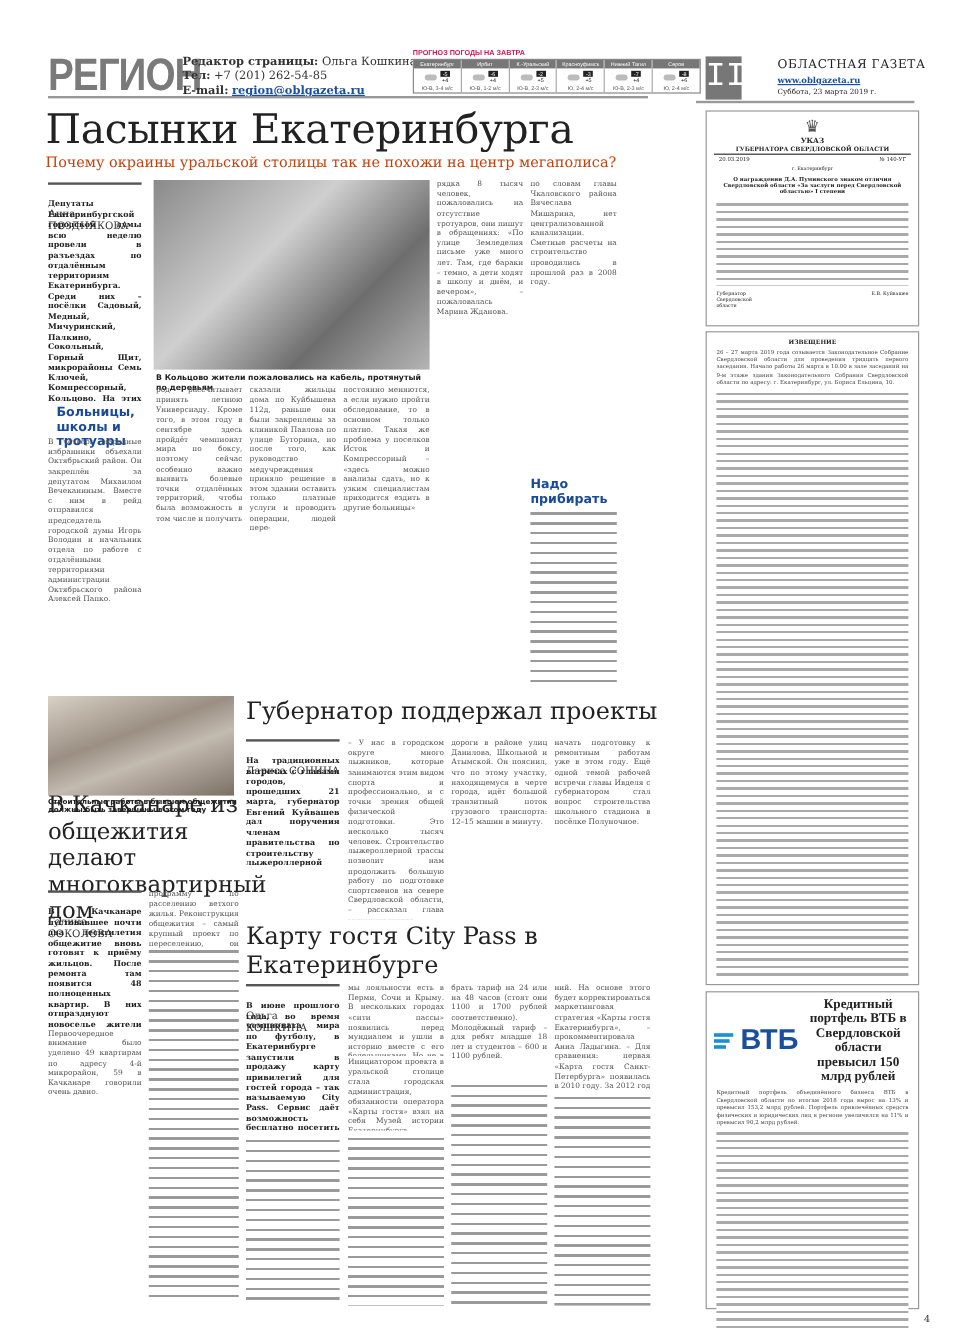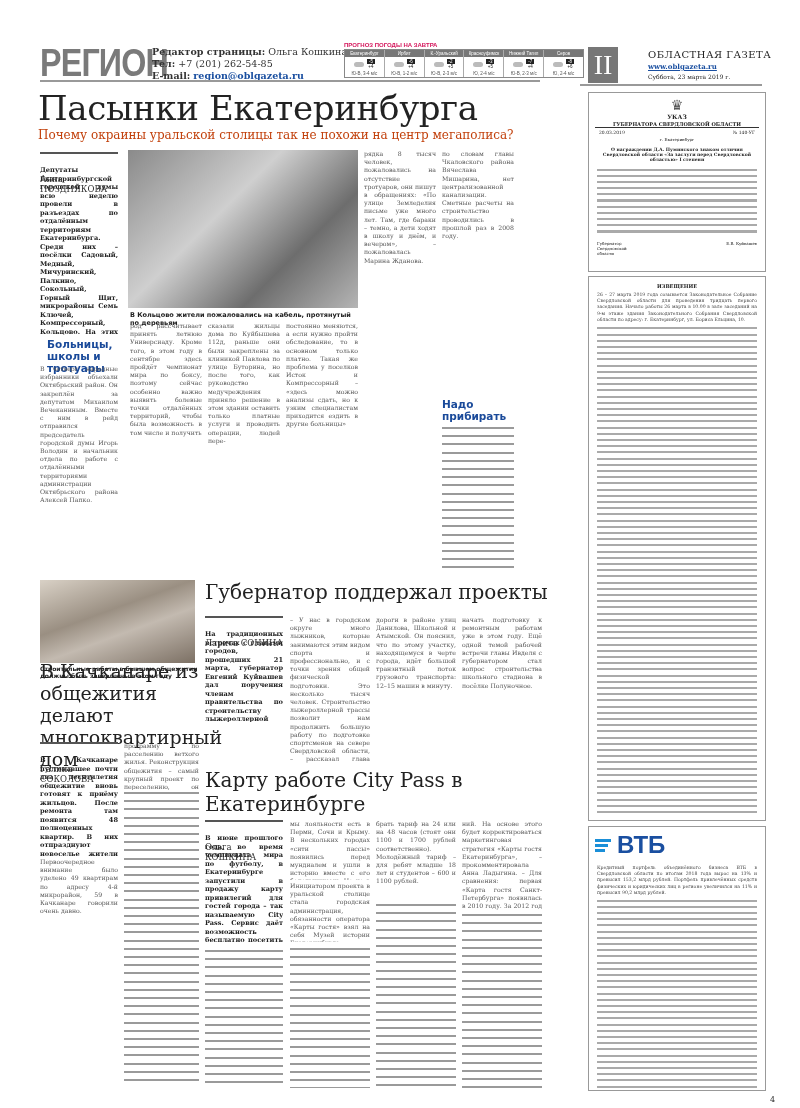--- a/index.html
+++ b/index.html
@@ -13,21 +13,21 @@
 .weather-title{left:344px;top:42px;font-family:"Liberation Sans",sans-serif;font-size:6px;font-weight:bold;color:#d4145a}
 .weather{left:344px;top:49px;width:240px;display:flex;border:1px solid #888}
 .wcell{flex:1;border-right:1px solid #aaa;font-family:"Liberation Sans",sans-serif;font-size:4.5px;text-align:center}
 .wcell:last-child{border-right:none}
 .wcity{background:#777;color:#fff;padding:1px 0}
 .wbody{display:flex;align-items:center;justify-content:center;gap:3px;padding:2px 0}
 .cloud{width:10px;height:5px;background:#bbb;border-radius:4px}
 .temps{display:flex;flex-direction:column;align-items:center}
 .tnight{background:#222;color:#fff;padding:0 2px}
 .wind{color:#555;padding-bottom:1px}
-.roman{left:588px;top:47px;width:30px;height:36px;background:#777;color:#fff;font-size:28px;text-align:center;line-height:36px;font-family:Liberation Serif, serif}
+.roman{left:588px;top:47px;width:30px;height:36px;background:#777;color:#fff;font-size:28px;text-align:center;line-height:36px;font-family:Liberation Mono, monospace}
 .og{left:648px;top:49px;font-size:10px;letter-spacing:0.5px}
 .og-url{left:648px;top:62px;font-size:7px;color:#1a4fa0;text-decoration:underline;font-weight:bold}
 .og-date{left:648px;top:73px;font-size:6px}
 .right-rule{left:580px;top:84px;width:182px;height:2px;background:#999}
 .main-title{left:38px;top:88px;font-size:34px;font-weight:normal;color:#222;letter-spacing:-0.3px}
 .main-sub{left:38px;top:128px;font-size:12px;color:#c2410c}
 .byline{font-family:"DejaVu Serif",serif;font-size:8.5px;color:#333;border-top:2px solid #555;padding-top:20px}
 .lead{font-size:6.6px;line-height:8.5px;font-weight:bold;color:#222;text-align:justify}
 .body-text{font-size:6.2px;line-height:8.2px;color:#555;text-align:justify}
 .subhead{font-family:"DejaVu Sans",sans-serif;font-size:10.5px;font-weight:bold;color:#1a4a9a;line-height:12px}
@@ -186,39 +186,40 @@
 <div class="abs body-text" style="left:462px;top:616px;width:80px;height:150px;overflow:hidden;">начать подготовку к ремонтным работам уже в этом году. Ещё одной темой рабочей встречи главы Ивделя с губернатором стал вопрос строительства школьного стадиона в посёлке Полуночное.</div>
 
 <div class="abs h2" style="left:40px;top:660px;width:160px;font-size:19px;line-height:22px;">В Качканаре из общежития делают многоквартирный дом</div>
 <div class="abs byline" style="left:40px;top:742px;width:78px;">Галина СОКОЛОВА</div>
 <div class="abs lead" style="left:40px;top:756px;width:78px;height:100px;overflow:hidden;">В Качканаре пустовавшее почти два десятилетия общежитие вновь готовят к приёму жильцов. После ремонта там появится 48 полноценных квартир. В них отпразднуют новоселье жители шести ветхих бараков. На превращение заброшенного объекта в жилой дом из регионального бюджета выделено 80 миллионов рублей.</div>
 <div class="abs body-text" style="left:40px;top:858px;width:78px;height:230px;overflow:hidden;">Первоочередное внимание было уделено 49 квартирам по адресу 4-й микрорайон, 59 в Качканаре говорили очень давно.</div>
 <div class="abs body-text" style="left:124px;top:742px;width:75px;height:345px;overflow:hidden;">программу по расселению ветхого жилья. Реконструкция общежития – самый крупный проект по переселению, он обеспечит две трети всех граждан из аварийного фонда.</div>
 <div class="abs textlines" style="left:124px;top:790px;width:75px;height:297px;"></div>
 
 <div class="abs h2" style="left:205px;top:768px;width:380px;">
-  <div>Карту работе City Pass в Екатеринбурге</div>
+  <div>Карту гостя City Pass в Екатеринбурге</div>
 </div>
 <div class="abs byline" style="left:205px;top:820px;width:78px;">Ольга КОШКИНА</div>
 <div class="abs lead" style="left:205px;top:834px;width:78px;height:110px;overflow:hidden;">В июне прошлого года, во время чемпионата мира по футболу, в Екатеринбурге запустили в продажу карту привилегий для гостей города – так называемую City Pass. Сервис даёт возможность бесплатно посетить 31 музей и получить скидки в 20 ресторанах. В течение года рассчитывали реализовать около двух тысяч экземпляров карт. Пока их приобрели 234 человека.</div>
 <div class="abs textlines" style="left:205px;top:948px;width:78px;height:140px;"></div>
 <div class="abs body-text" style="left:290px;top:820px;width:80px;height:60px;overflow:hidden;">мы лояльности есть в Перми, Сочи и Крыму. В нескольких городах «сити пассы» появились перед мундиалем и ушли в историю вместе с его болельщиками. Но не в Екатеринбурге.</div>
 <div class="abs body-text" style="left:290px;top:882px;width:80px;height:60px;overflow:hidden;">Инициатором проекта в уральской столице стала городская администрация, обязанности оператора «Карты гостя» взял на себя Музей истории Екатеринбурга.</div>
 <div class="abs textlines" style="left:290px;top:946px;width:80px;height:142px;"></div>
 <div class="abs body-text" style="left:376px;top:820px;width:80px;height:80px;overflow:hidden;">брать тариф на 24 или на 48 часов (стоят они 1100 и 1700 рублей соответственно). Молодёжный тариф – для ребят младше 18 лет и студентов – 600 и 1100 рублей.</div>
 <div class="abs textlines" style="left:376px;top:902px;width:80px;height:186px;"></div>
 <div class="abs body-text" style="left:462px;top:820px;width:80px;height:90px;overflow:hidden;">ний. На основе этого будет корректироваться маркетинговая стратегия «Карты гостя Екатеринбурга», – прокомментировала Анна Ладыгина. – Для сравнения: первая «Карта гостя Санкт-Петербурга» появилась в 2010 году. За 2012 год её было продано только 500 карт.</div>
 <div class="abs textlines" style="left:462px;top:912px;width:80px;height:176px;"></div>
 
 <div class="abs vtb-box" style="left:588px;top:826px;width:178px;height:265px;">
   <div style="display:flex;align-items:center;gap:6px;padding:4px 6px;">
     <div style="display:flex;flex-direction:column;gap:2px;">
       <div style="width:16px;height:3px;background:#1a8fd8"></div>
       <div style="width:13px;height:3px;background:#1a8fd8"></div>
       <div style="width:10px;height:3px;background:#1a8fd8"></div>
     </div>
     <div class="vtb-logo">ВТБ</div>
+    <div class="vtb-title" style="flex:1;">Кредитный портфель ВТБ в Свердловской области превысил 150 млрд рублей</div>
   </div>
   <div class="small-doc" style="margin:2px 8px;">Кредитный портфель объединённого бизнеса ВТБ в Свердловской области по итогам 2018 года вырос на 13% и превысил 153,2 млрд рублей. Портфель привлечённых средств физических и юридических лиц в регионе увеличился на 11% и превысил 90,2 млрд рублей.</div>
   <div class="textlines-small" style="margin:2px 8px;height:190px;"></div>
 </div>
 
 <div class="abs page-num">4</div>
 
 </body></html>

